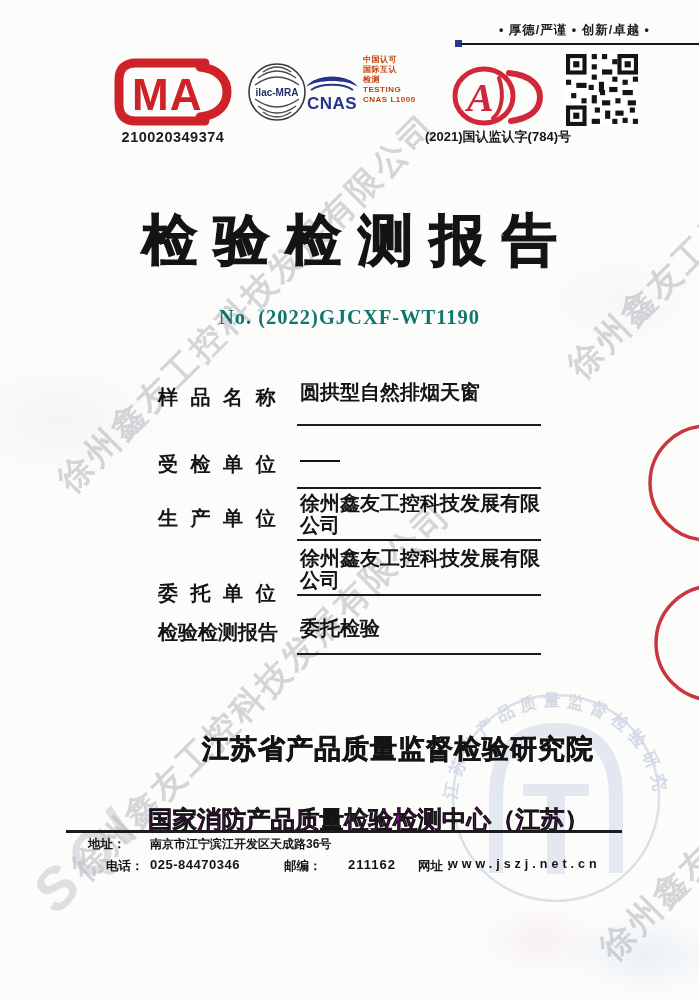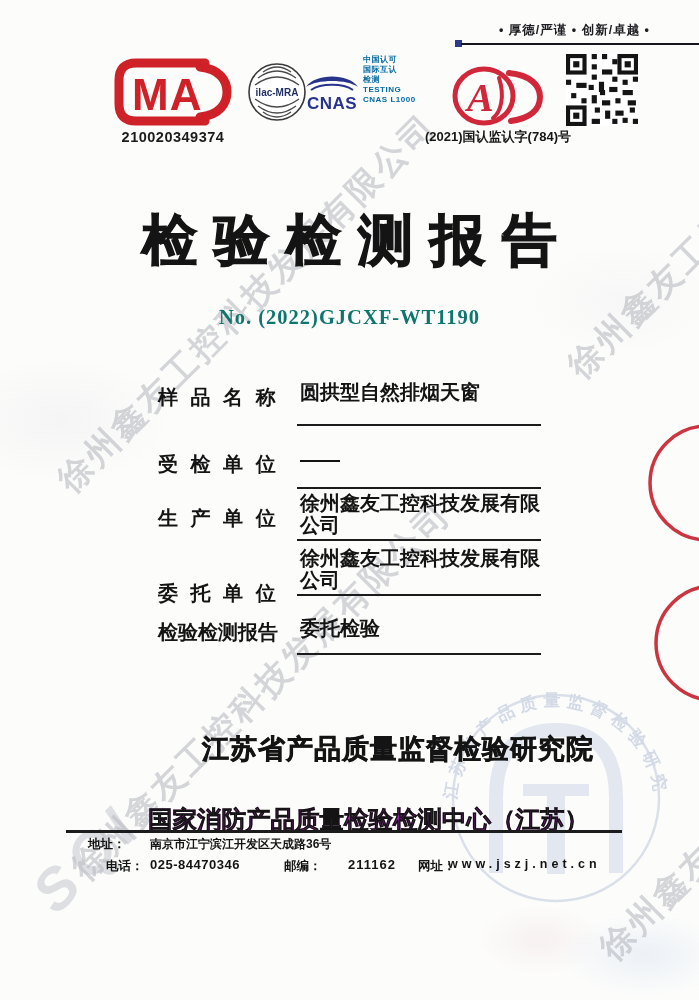--- a/index.html
+++ b/index.html
@@ -29,21 +29,21 @@
     transform:rotate(-45deg);transform-origin:left center;
   }
   .seal{position:absolute;z-index:1;}
   .stamp{position:absolute;z-index:3;opacity:.9;}
   
   .cma-svg{position:absolute;left:112px;top:56px;width:122px;height:72px;}
   .cma-no{position:absolute;left:106px;top:129px;width:134px;text-align:center;
     font-size:14.5px;font-weight:700;letter-spacing:.5px;color:#1b1b1b;z-index:2;}
   .ilac-svg{position:absolute;left:246px;top:61px;width:62px;height:62px;}
   .cnas-svg{position:absolute;left:303px;top:69px;width:58px;height:46px;}
-  .cnas-caption{position:absolute;left:363px;top:55px;z-index:2;color:#0369a1;}
+  .cnas-caption{position:absolute;left:363px;top:55px;z-index:2;color:#c2410c;}
   .cnas-caption div{font-size:8px;font-weight:700;line-height:10px;letter-spacing:.5px;}
   .slogan{position:absolute;left:450px;top:22px;width:249px;text-align:center;
     font-size:12.5px;font-weight:700;letter-spacing:1px;color:#1d1d22;z-index:2;}
   .header-rule{position:absolute;left:461px;top:43px;width:238px;height:2.2px;background:#15151c;z-index:2;}
   .header-square{position:absolute;left:455px;top:40px;width:7px;height:7px;background:#2b3a8c;z-index:2;}
   .amark-svg{position:absolute;left:447px;top:60px;width:100px;height:70px;}
   .acc-no{position:absolute;left:418px;top:128px;width:160px;text-align:center;
     font-size:13px;font-weight:700;color:#161616;z-index:2;}
   .qr-svg{position:absolute;left:566px;top:54px;width:72px;height:72px;z-index:2;}
   

